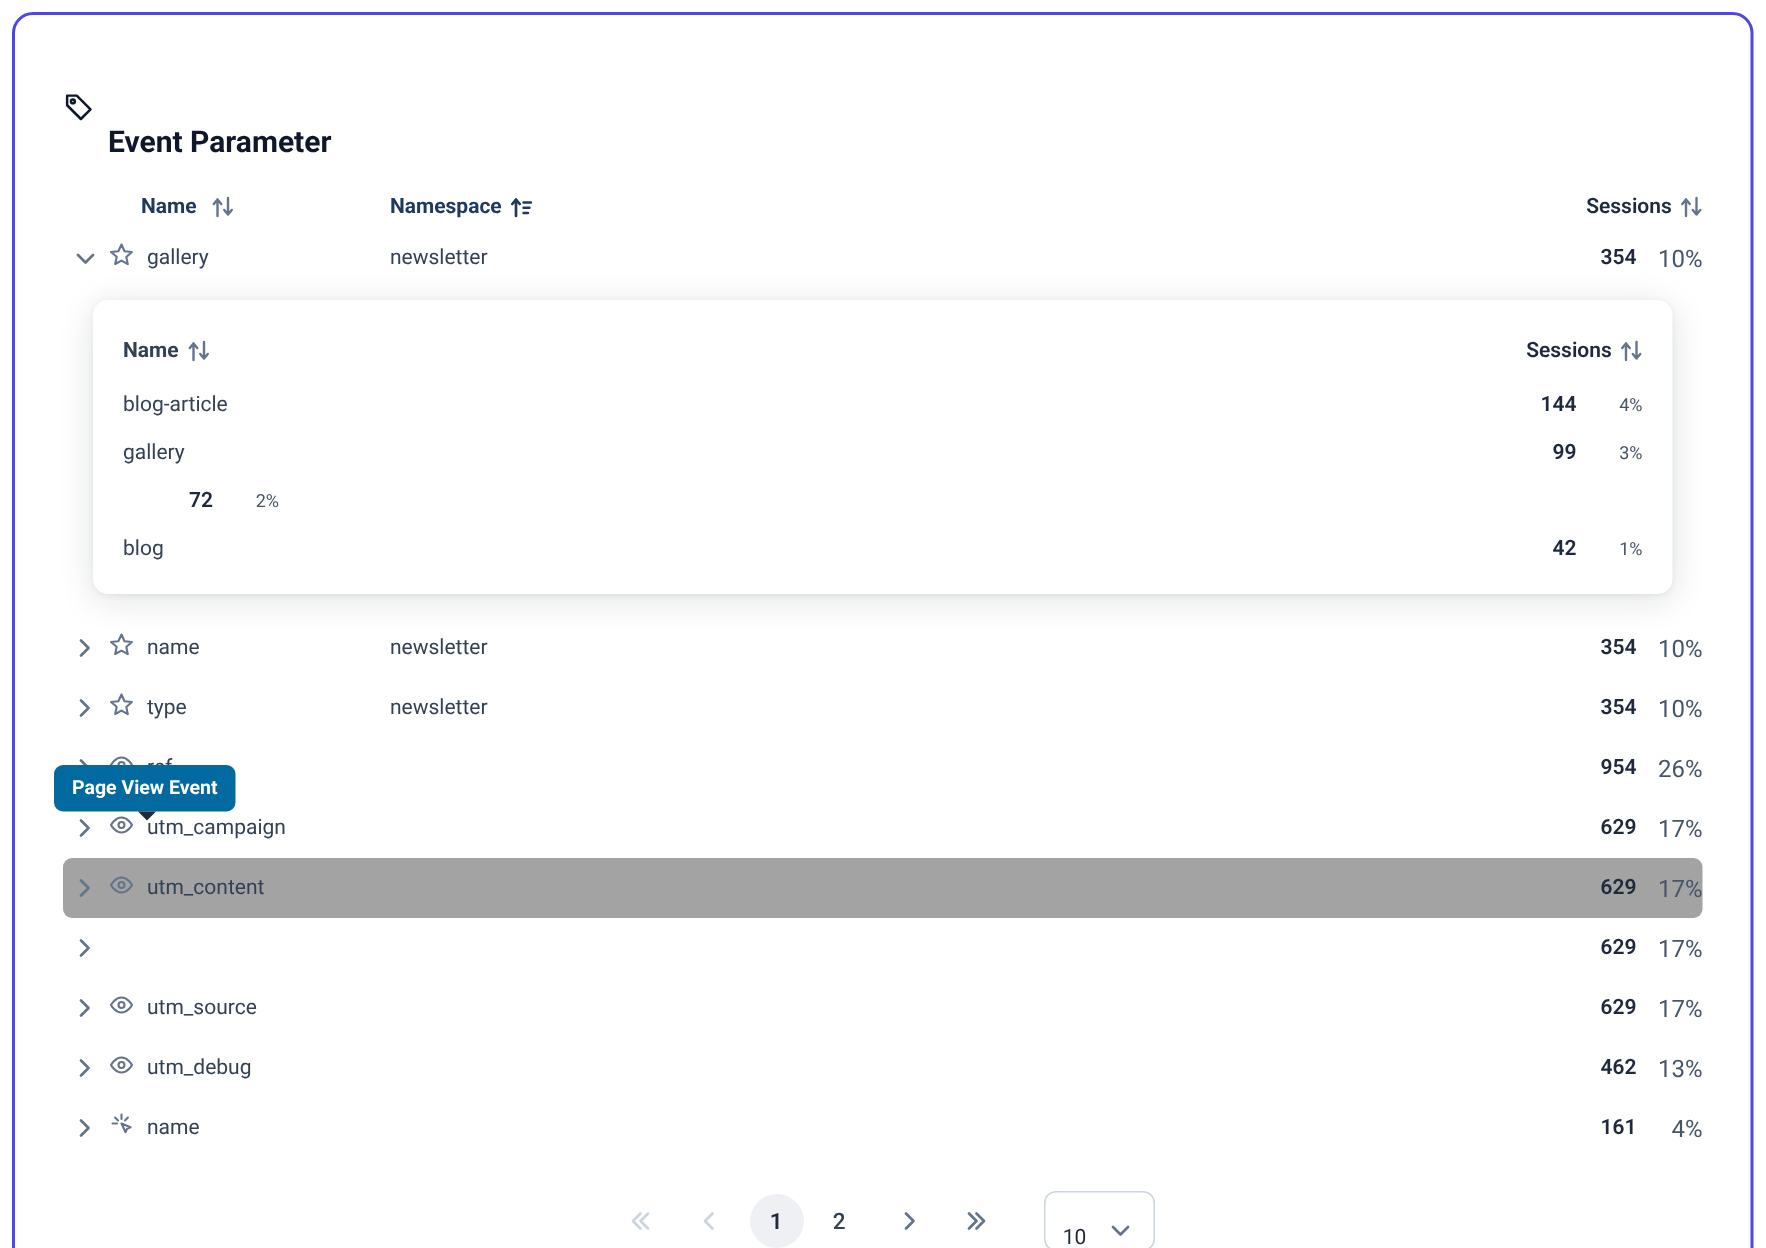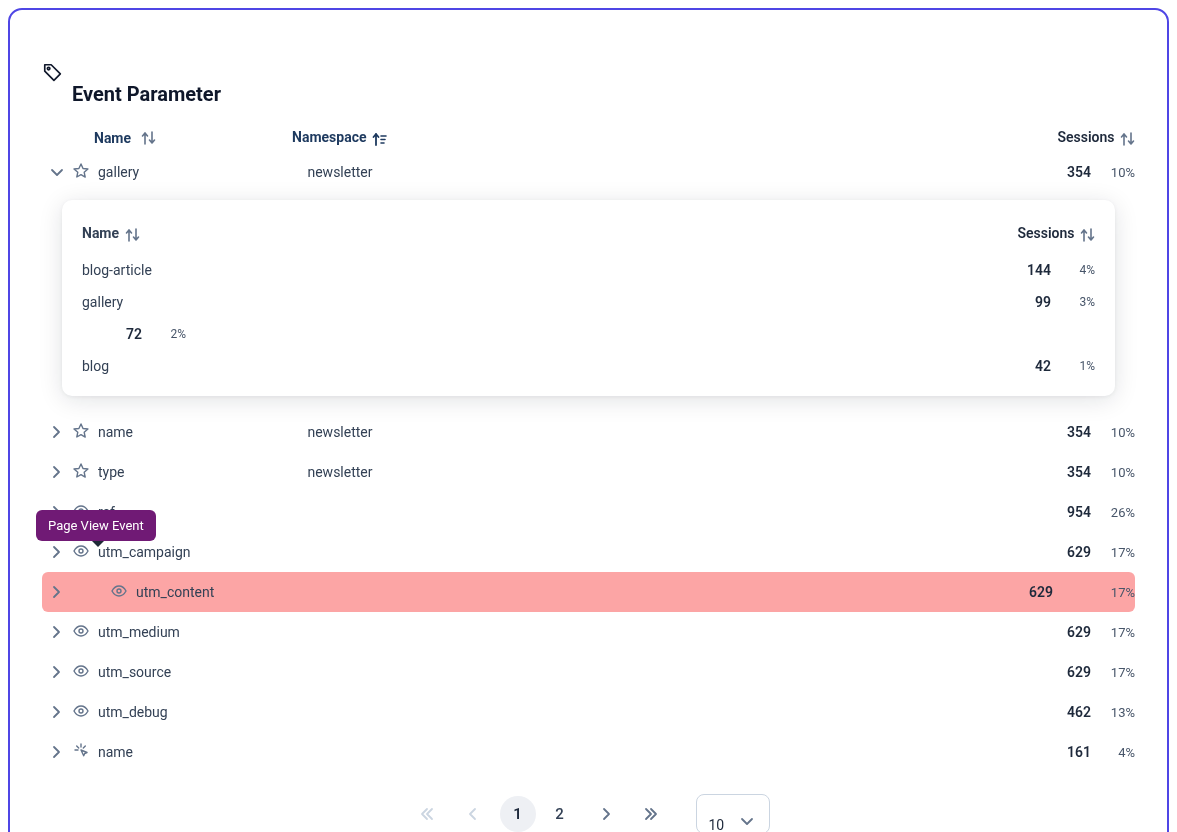--- a/index.html
+++ b/index.html
@@ -34,27 +34,27 @@
   margin-top: 40px;
 }
 
 .row {
   display: flex;
   align-items: center;
   min-height: 40px;
   padding: 2px 0;
   border-radius: 6px;
 }
-.row.hovered { background: #fca5a5; gap: 38px; }
+.row.hovered { background: #a3a3a3; }
 
 .col-expand { width: 30px; display: flex; justify-content: center; }
 .col-name { width: 188px; display: flex; align-items: center; gap: 8px; }
-.col-ns   { width: 160px; color: #334155; text-align: center; }
+.col-ns   { width: 160px; color: #334155; }
 .col-sessions { margin-left: auto; width: 56px; text-align: right; font-weight: 600; color: #1e293b; font-variant-numeric: tabular-nums; }
-.col-pct      { width: 44px; text-align: right; color: #475569; font-size: 13px; font-variant-numeric: tabular-nums; }
+.col-pct      { width: 44px; text-align: right; color: #475569; font-size: 16px; font-variant-numeric: tabular-nums; }
 
 .hdr { font-weight: 700; color: #1e3a5f; min-height: 28px; }
 .hdr .col-ns { color: #1e3a5f; font-weight: 700; }
 
 .name-text { color: #334155; }
 
 .sort-icon, .sort-icon-active {
   display: inline-flex;
   vertical-align: middle;
   margin-left: 2px;
@@ -79,24 +79,24 @@
 .nested .ncol-name { flex: 1; color: #334155; }
 .nested .ncol-sess { width: 60px; text-align: right; font-weight: 600; color: #1e293b; font-variant-numeric: tabular-nums; }
 .nested .ncol-pct  { width: 44px; text-align: right; color: #475569; font-size: 12px; font-variant-numeric: tabular-nums; }
 .nested .nhdr { font-weight: 700; color: #1e3a5f; margin-bottom: 4px; }
 
 
 .tooltip {
   position: absolute;
   left: 26px;
   top: 500px;
-  background: #701a75;
+  background: #0369a1;
   color: #fff;
   font-size: 13px;
-  font-weight: 400;
+  font-weight: 700;
   padding: 8px 12px;
   border-radius: 6px;
   z-index: 10;
 }
 .tooltip::after {
   content: "";
   position: absolute;
   left: 56px;
   bottom: -6px;
   width: 0; height: 0;
@@ -354,26 +354,20 @@
         <div class="col-ns"></div>
         <div class="col-sessions">629</div>
         <div class="col-pct">17%</div>
       </div>
       <div class="row">
         <div class="col-expand chevron-btn">
           <svg width="18" height="18" viewBox="0 0 18 18">
             <use href="#i-chev-r"></use>
           </svg>
         </div>
-        <div class="col-name">
-          <span><svg width="18" height="18" viewBox="0 0 18 18">
-              <use href="#i-eye"></use>
-            </svg></span>
-          <span class="name-text">utm_medium</span>
-        </div>
         <div class="col-ns"></div>
         <div class="col-sessions">629</div>
         <div class="col-pct">17%</div>
       </div>
       <div class="row">
         <div class="col-expand chevron-btn">
           <svg width="18" height="18" viewBox="0 0 18 18">
             <use href="#i-chev-r"></use>
           </svg>
         </div>

